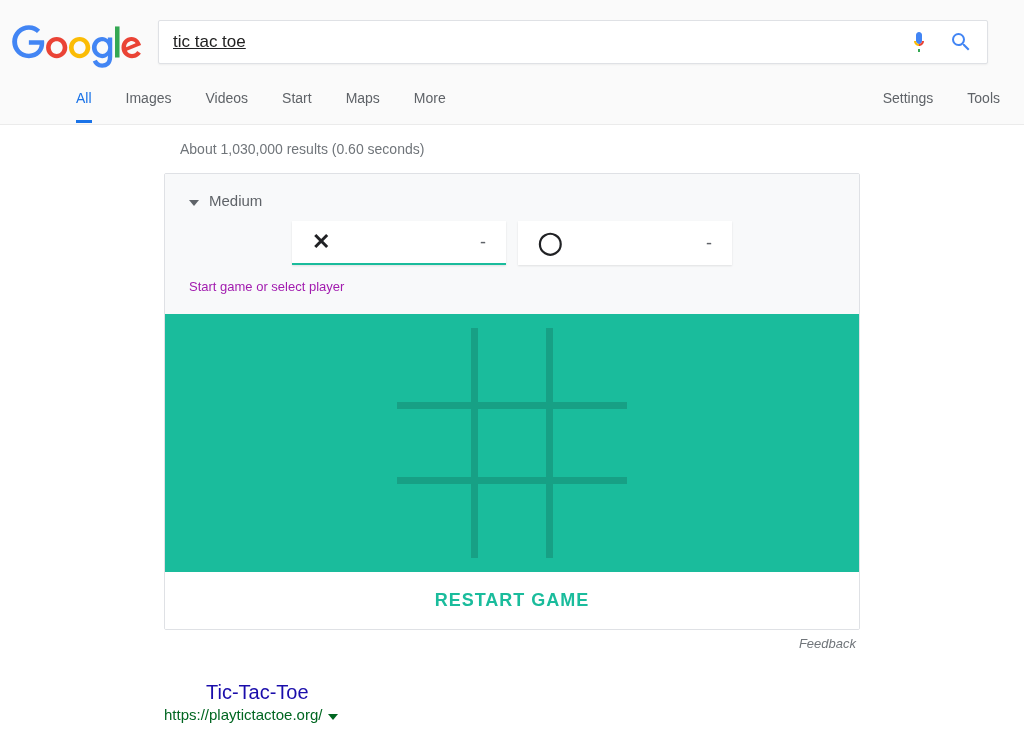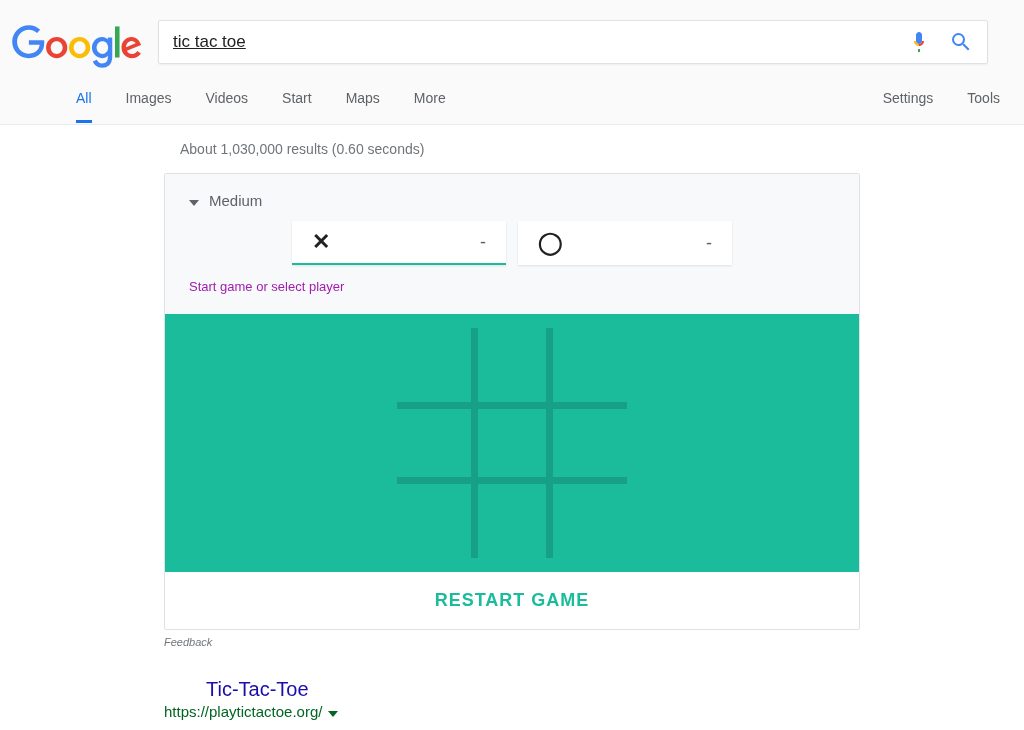--- a/index.html
+++ b/index.html
@@ -71,22 +71,22 @@
   .grid .h2 { top: 149px; }
   .cell {
     position: absolute; width: 74px; height: 74px; cursor: pointer;
   }
   .restart {
     text-align: center; padding: 18px 0; color: #1abc9c;
     font-weight: bold; font-size: 18px; letter-spacing: 1px; cursor: pointer;
     background: #fff;
   }
   .feedback {
-    width: 696px; text-align: left; color: #70757a;
-    font-size: 11px; font-style: italic; padding: 6px 4px 0 0; cursor: pointer;
+    width: 696px; text-align: right; color: #70757a;
+    font-size: 13px; font-style: italic; padding: 6px 4px 0 0; cursor: pointer;
   }
   .result-link {
     width: 696px; margin-top: 30px;
   }
   .result-title {
     color: #1a0dab; font-size: 20px; cursor: pointer; margin-left: 42px;
   }
   .result-url-row { display: flex; align-items: center; margin-top: 2px; }
   .result-url { color: #006621; font-size: 15px; }
   .url-caret { color: #006621; margin-left: 6px; cursor: pointer; }

